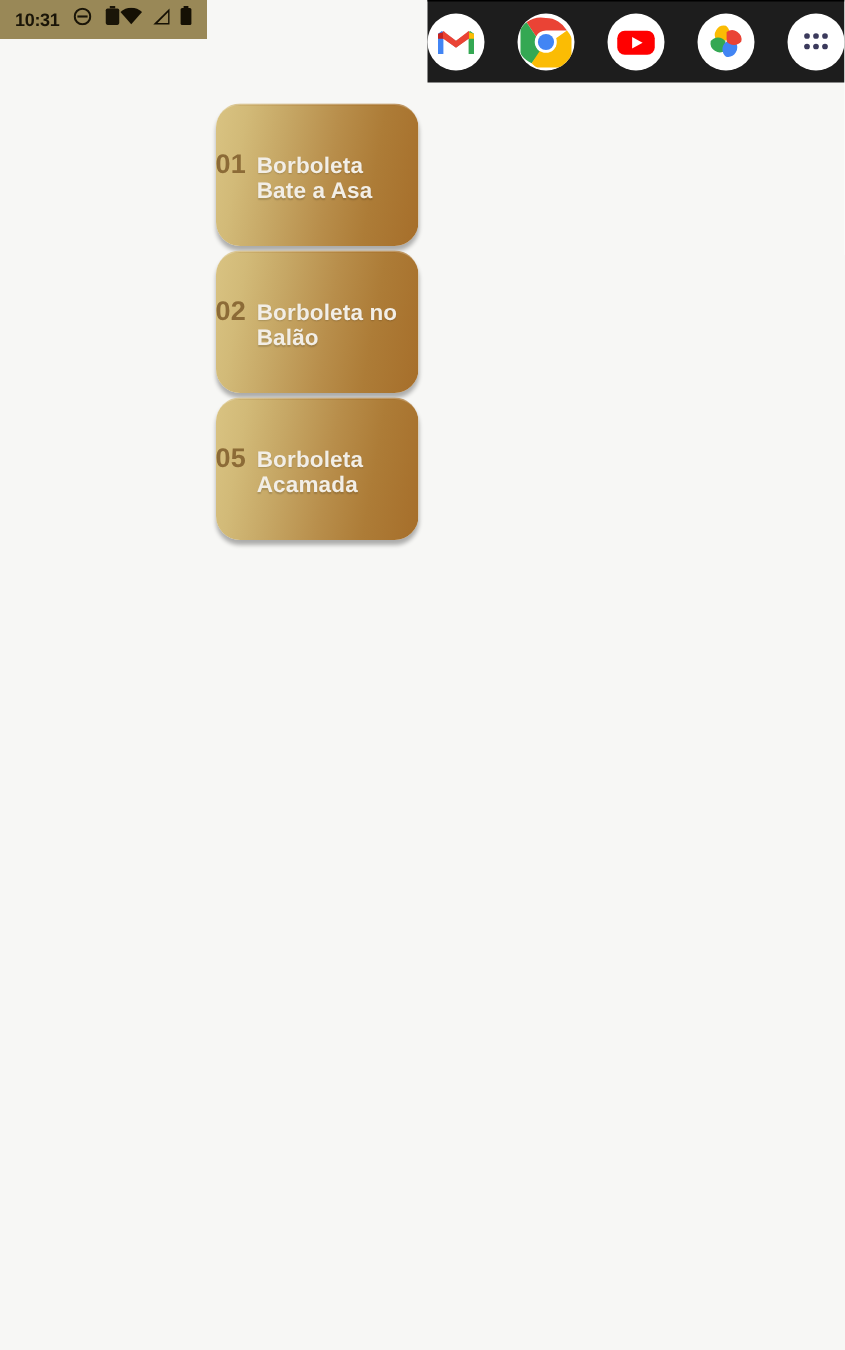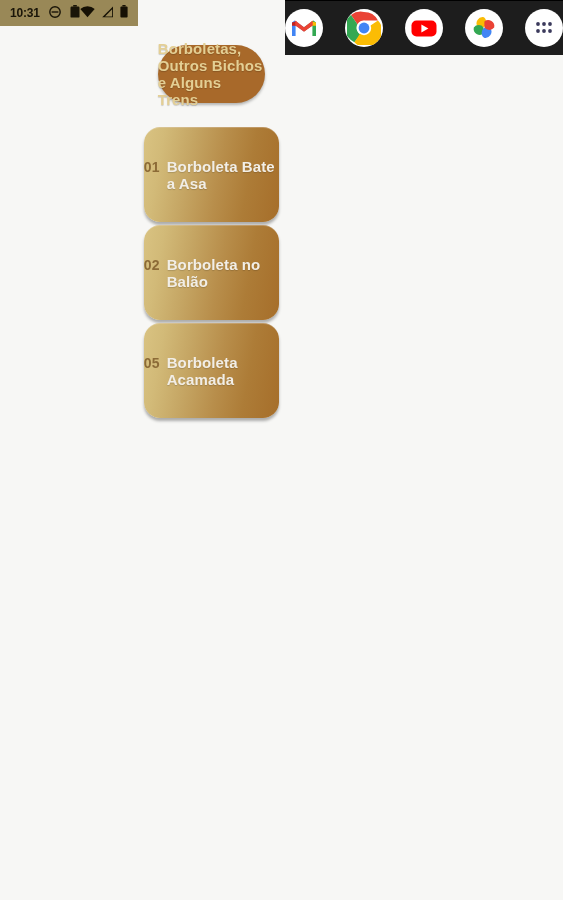--- a/index.html
+++ b/index.html
@@ -124,21 +124,21 @@
   }
   .chapter-card.gap-before { margin-top: 40px; }
   .chapter-card + .chapter-card { margin-top: 3px; }
 
   .chapter-inner {
     display: flex;
     align-items: baseline;
     gap: 7px;
   }
   .chapter-num {
-    font-size: 14px;
+    font-size: 18px;
     font-weight: bold;
     color: #8c6b37;
     letter-spacing: 0.2px;
     text-align: center;
   }
   .chapter-name {
     font-size: 15px;
     font-weight: bold;
     color: #f2eee6;
     letter-spacing: 0.1px;
@@ -206,23 +206,20 @@
             <rect x="2.4" y="0" width="3.2" height="1.5" fill="#151004"></rect>
             <rect x="0.4" y="1.4" width="7.2" height="11.2" rx="1" fill="#151004"></rect>
           </svg>
       </span>
     </div>
   </div>
 
 
   <div class="content">
 
-    <div class="header-card">
-      <span class="header-card-label">Borboletas, Outros Bichos e Alguns Trens</span>
-    </div>
 
     <div class="chapter-list">
 
       <div class="chapter-card">
         <span class="chapter-inner">
           <span class="chapter-num">01</span>
           <span class="chapter-name">Borboleta Bate a Asa</span>
         </span>
       </div>
 

